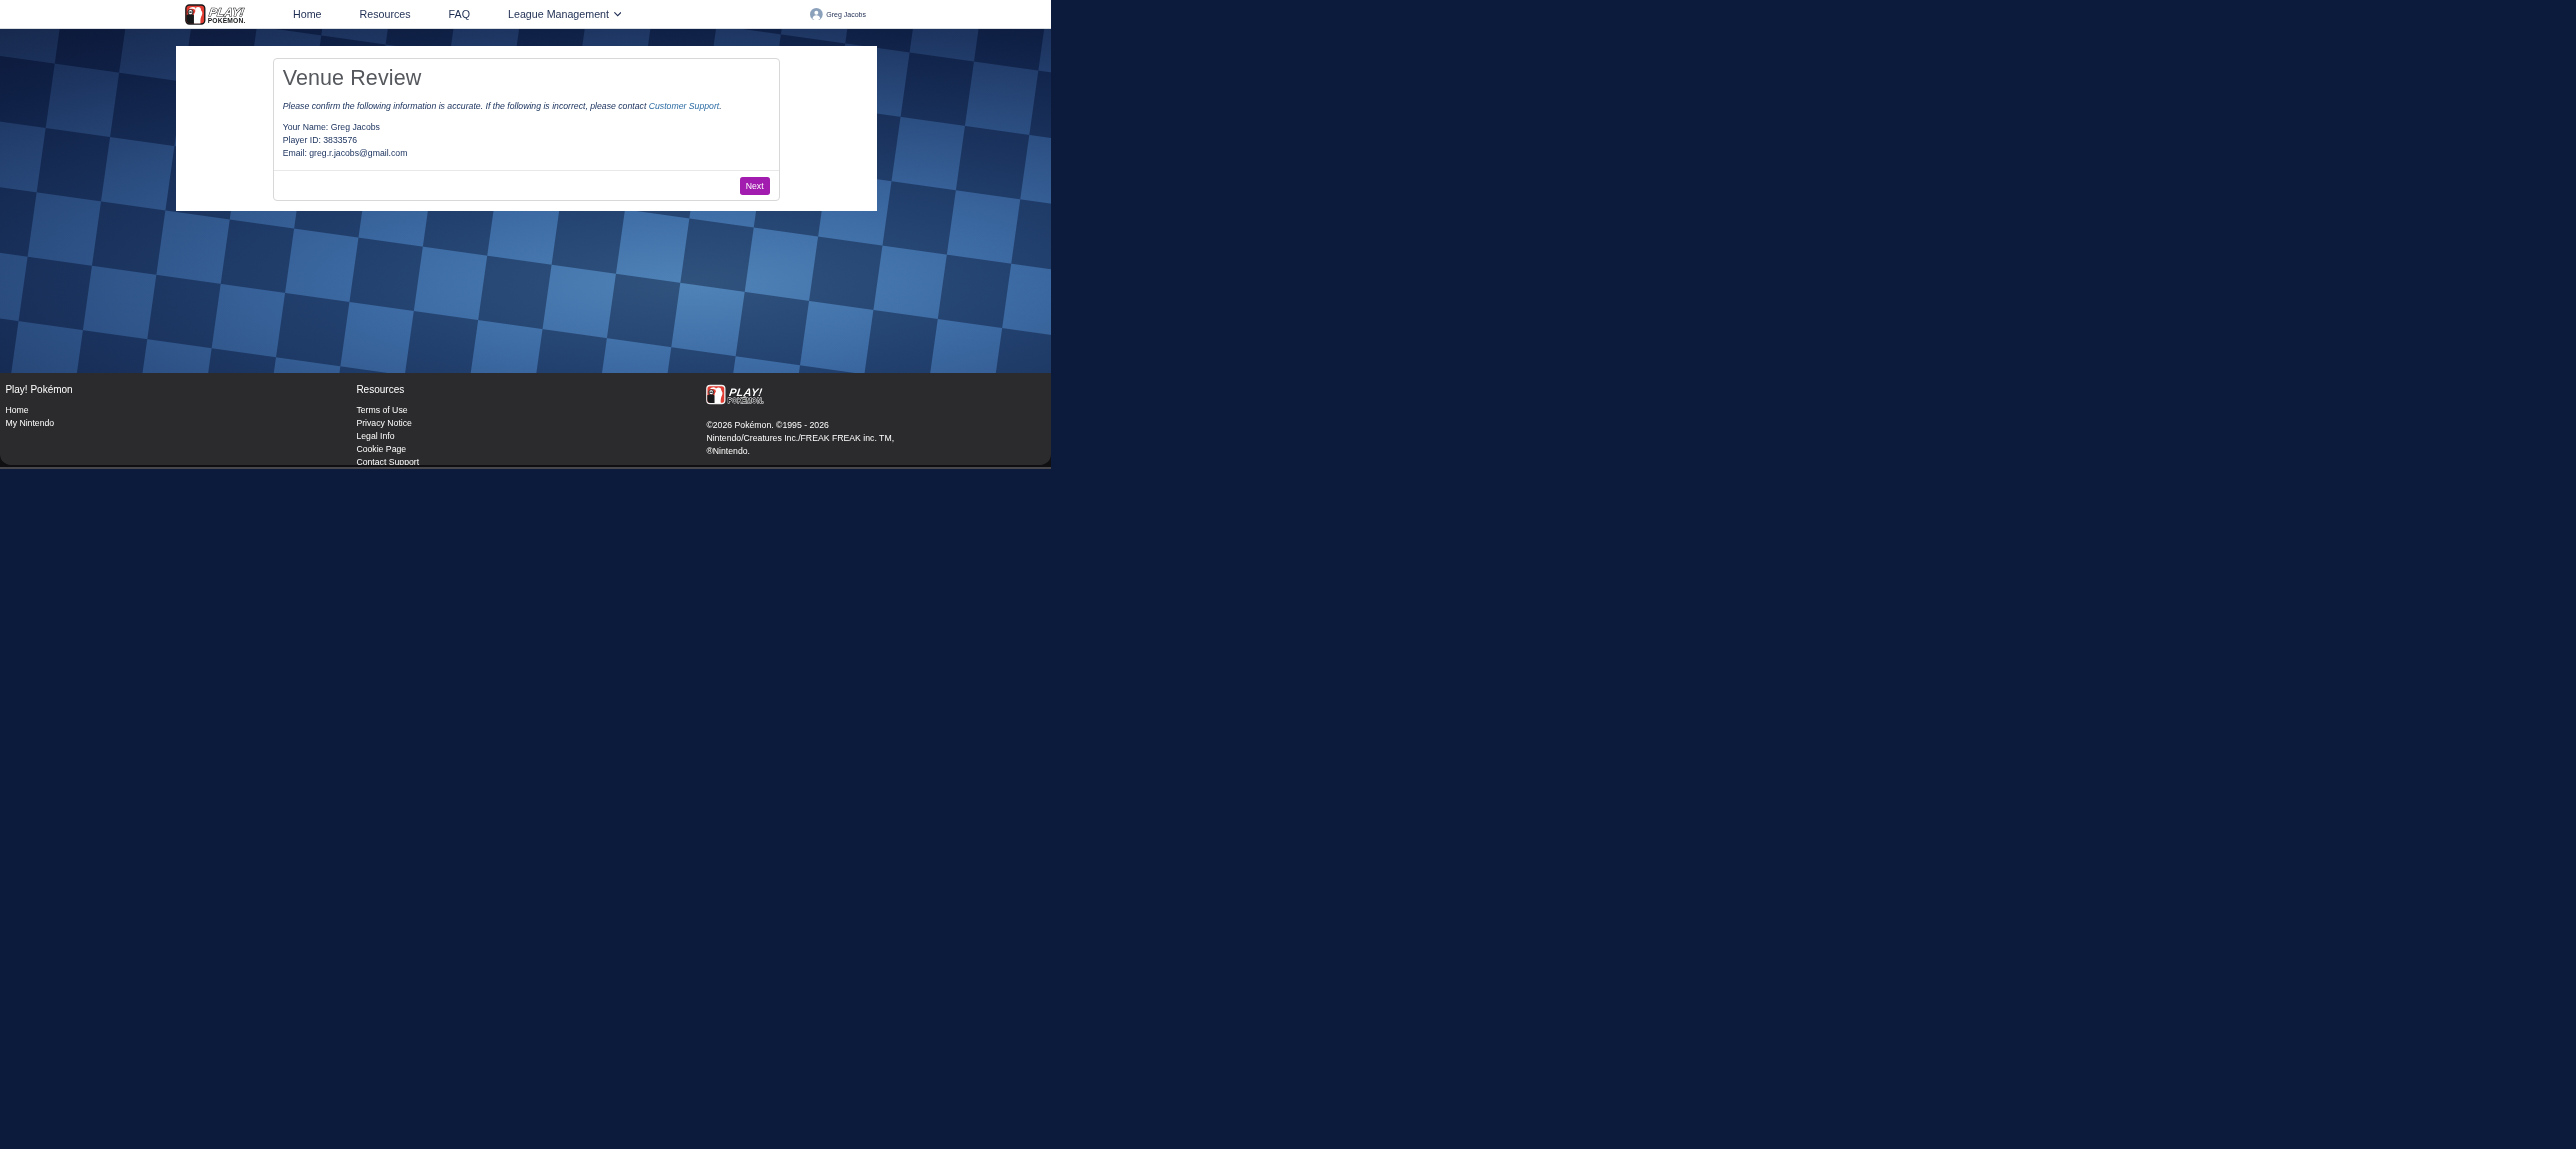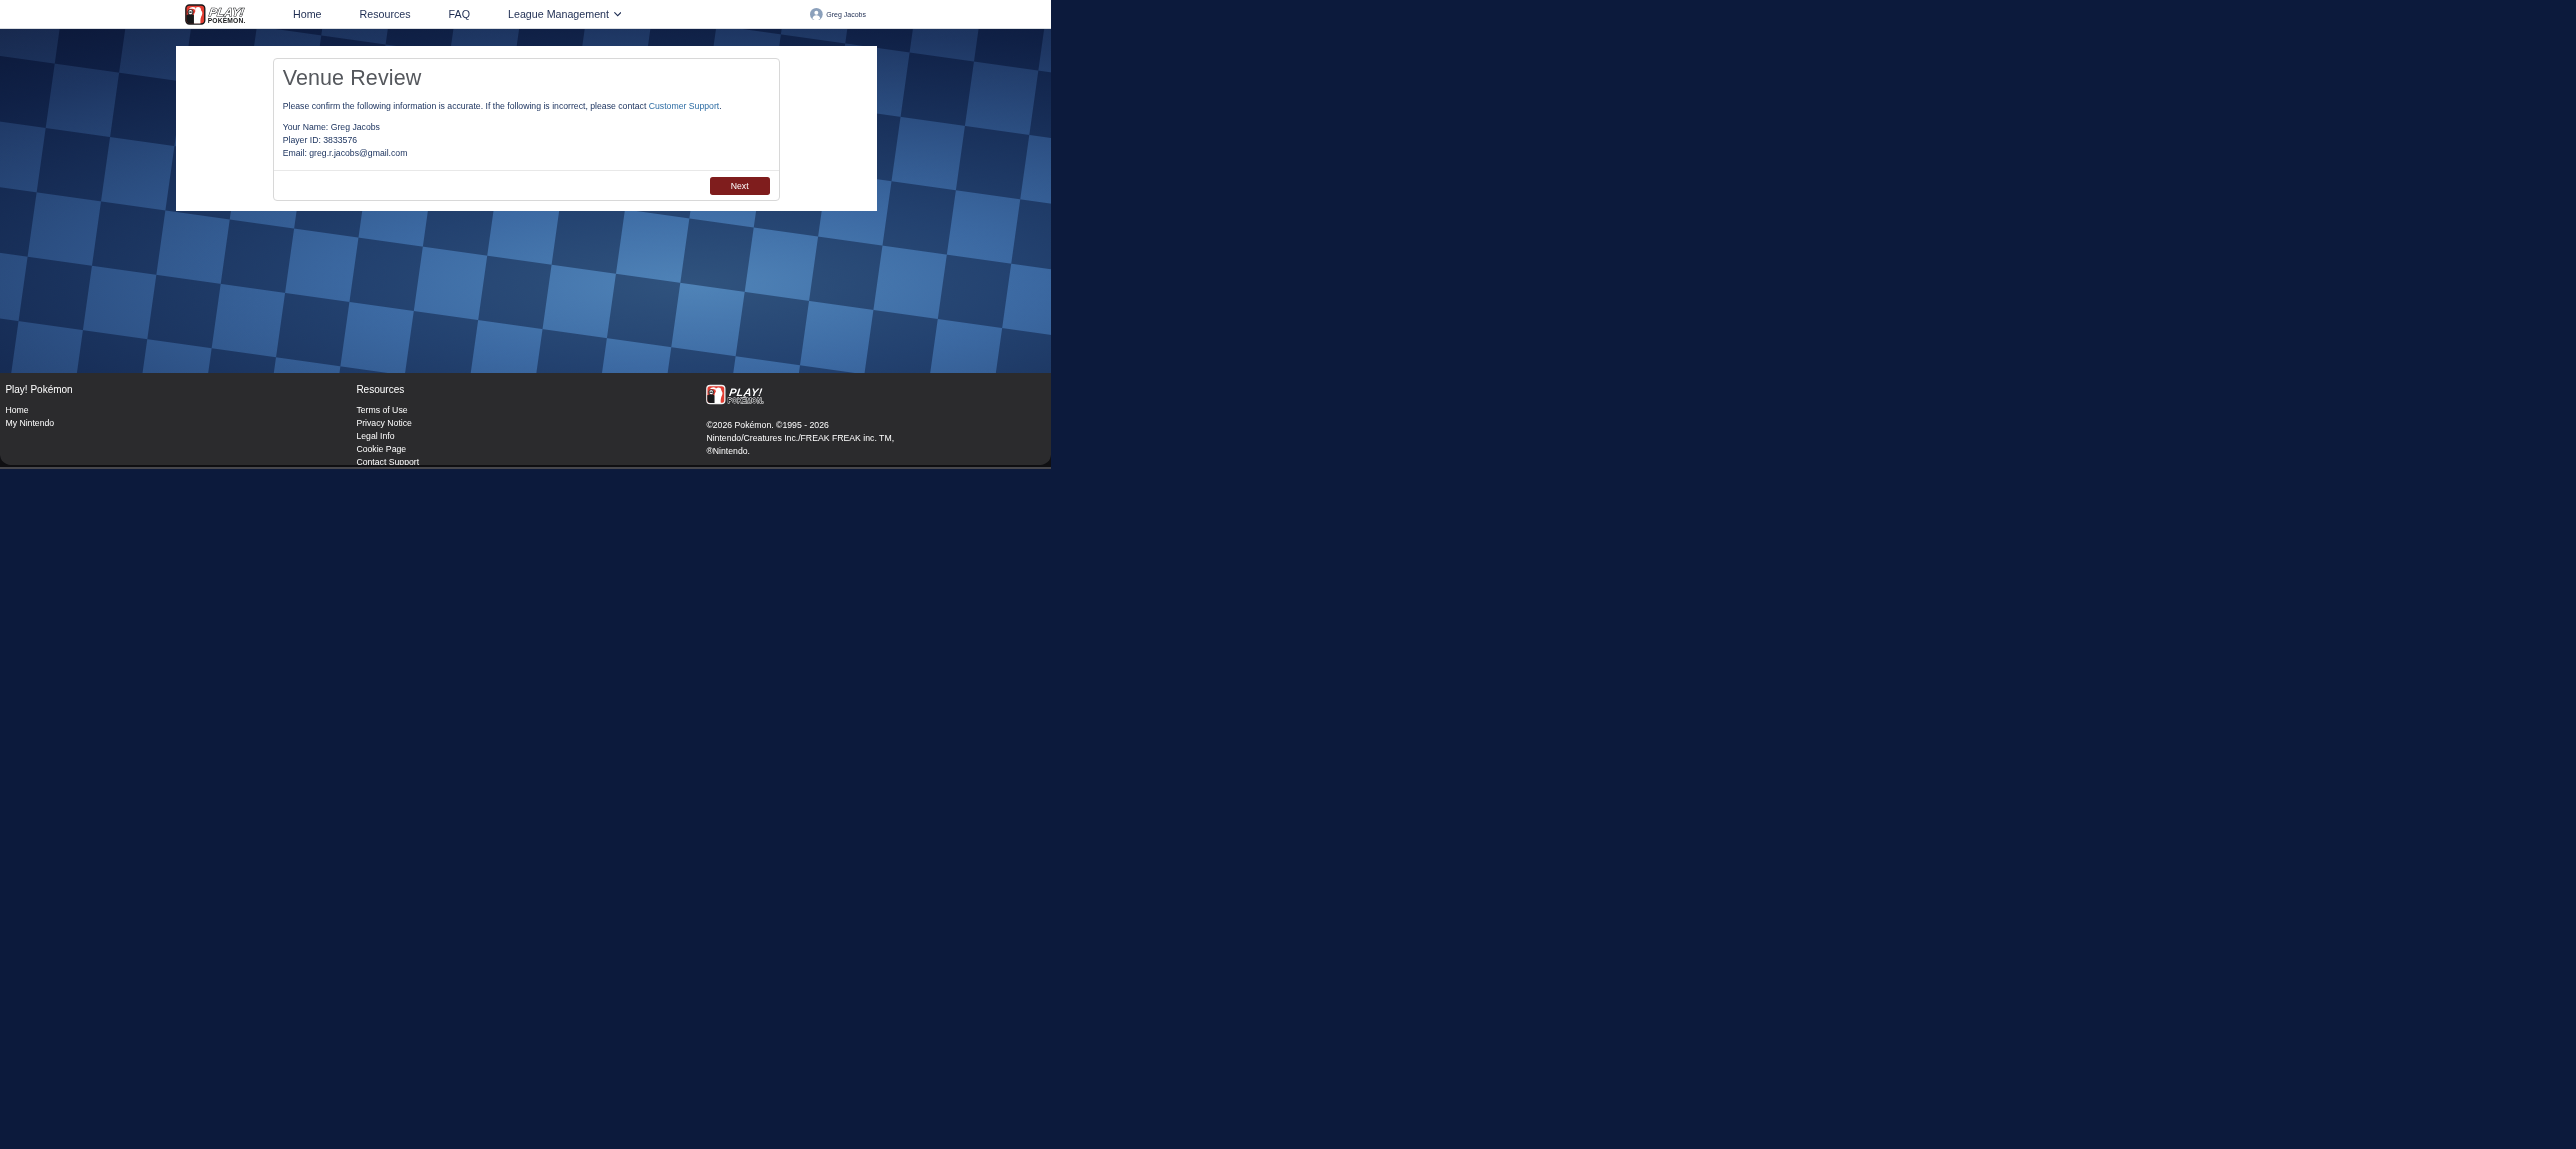--- a/index.html
+++ b/index.html
@@ -52,30 +52,30 @@
   .card {
     position:absolute; left:97px; top:12px; width:507px; height:143px;
     background:#fff; border:0.7px solid #d8d8d8; border-radius:4px;
     display:flex; flex-direction:column;
   }
   .card-body { flex:1; padding:6.7px 8.7px 0; }
   .card-title {
     font-size:21.5px; font-weight:400; color:#54575c;
     margin:0.7px 0 8.7px; letter-spacing:0.1px;
   }
-  .card-intro { font-size:8.7px; color:#1e3560; margin:0 0 8.7px; line-height:12px; }
+  .card-intro { font-size:8.7px; color:#1e3560; margin:0 0 8.7px; line-height:12px;font-style:italic; }
   .intro-link { color:#2e6da4; text-decoration:none; cursor:pointer; }
   .info-line { font-size:8.7px; color:#1e3560; line-height:13px; }
   .card-footer {
     border-top:0.7px solid #e8e8e8; height:30px;
     display:flex; justify-content:flex-end; align-items:center; padding-right:9.4px;
   }
   .btn-next {
-    background:#7f1d1d; color:#ffffff; border:none; border-radius:2.7px;
-    font-size:8.7px; font-family:inherit; padding:4px 21px; cursor:pointer;
+    background:#a21caf; color:#ffffff; border:none; border-radius:2.7px;
+    font-size:8.7px; font-family:inherit; padding:4px 6px; cursor:pointer;
   }
 
   
   .footer {
     position:absolute; top:373px; left:0; width:1051px; height:96px;
     background:#0f0f12;
   }
   .footer-panel {
     position:absolute; left:0; right:0; top:0; bottom:4px;
     background:#2b2b2d; border-radius:0 0 10.7px 10.7px;

